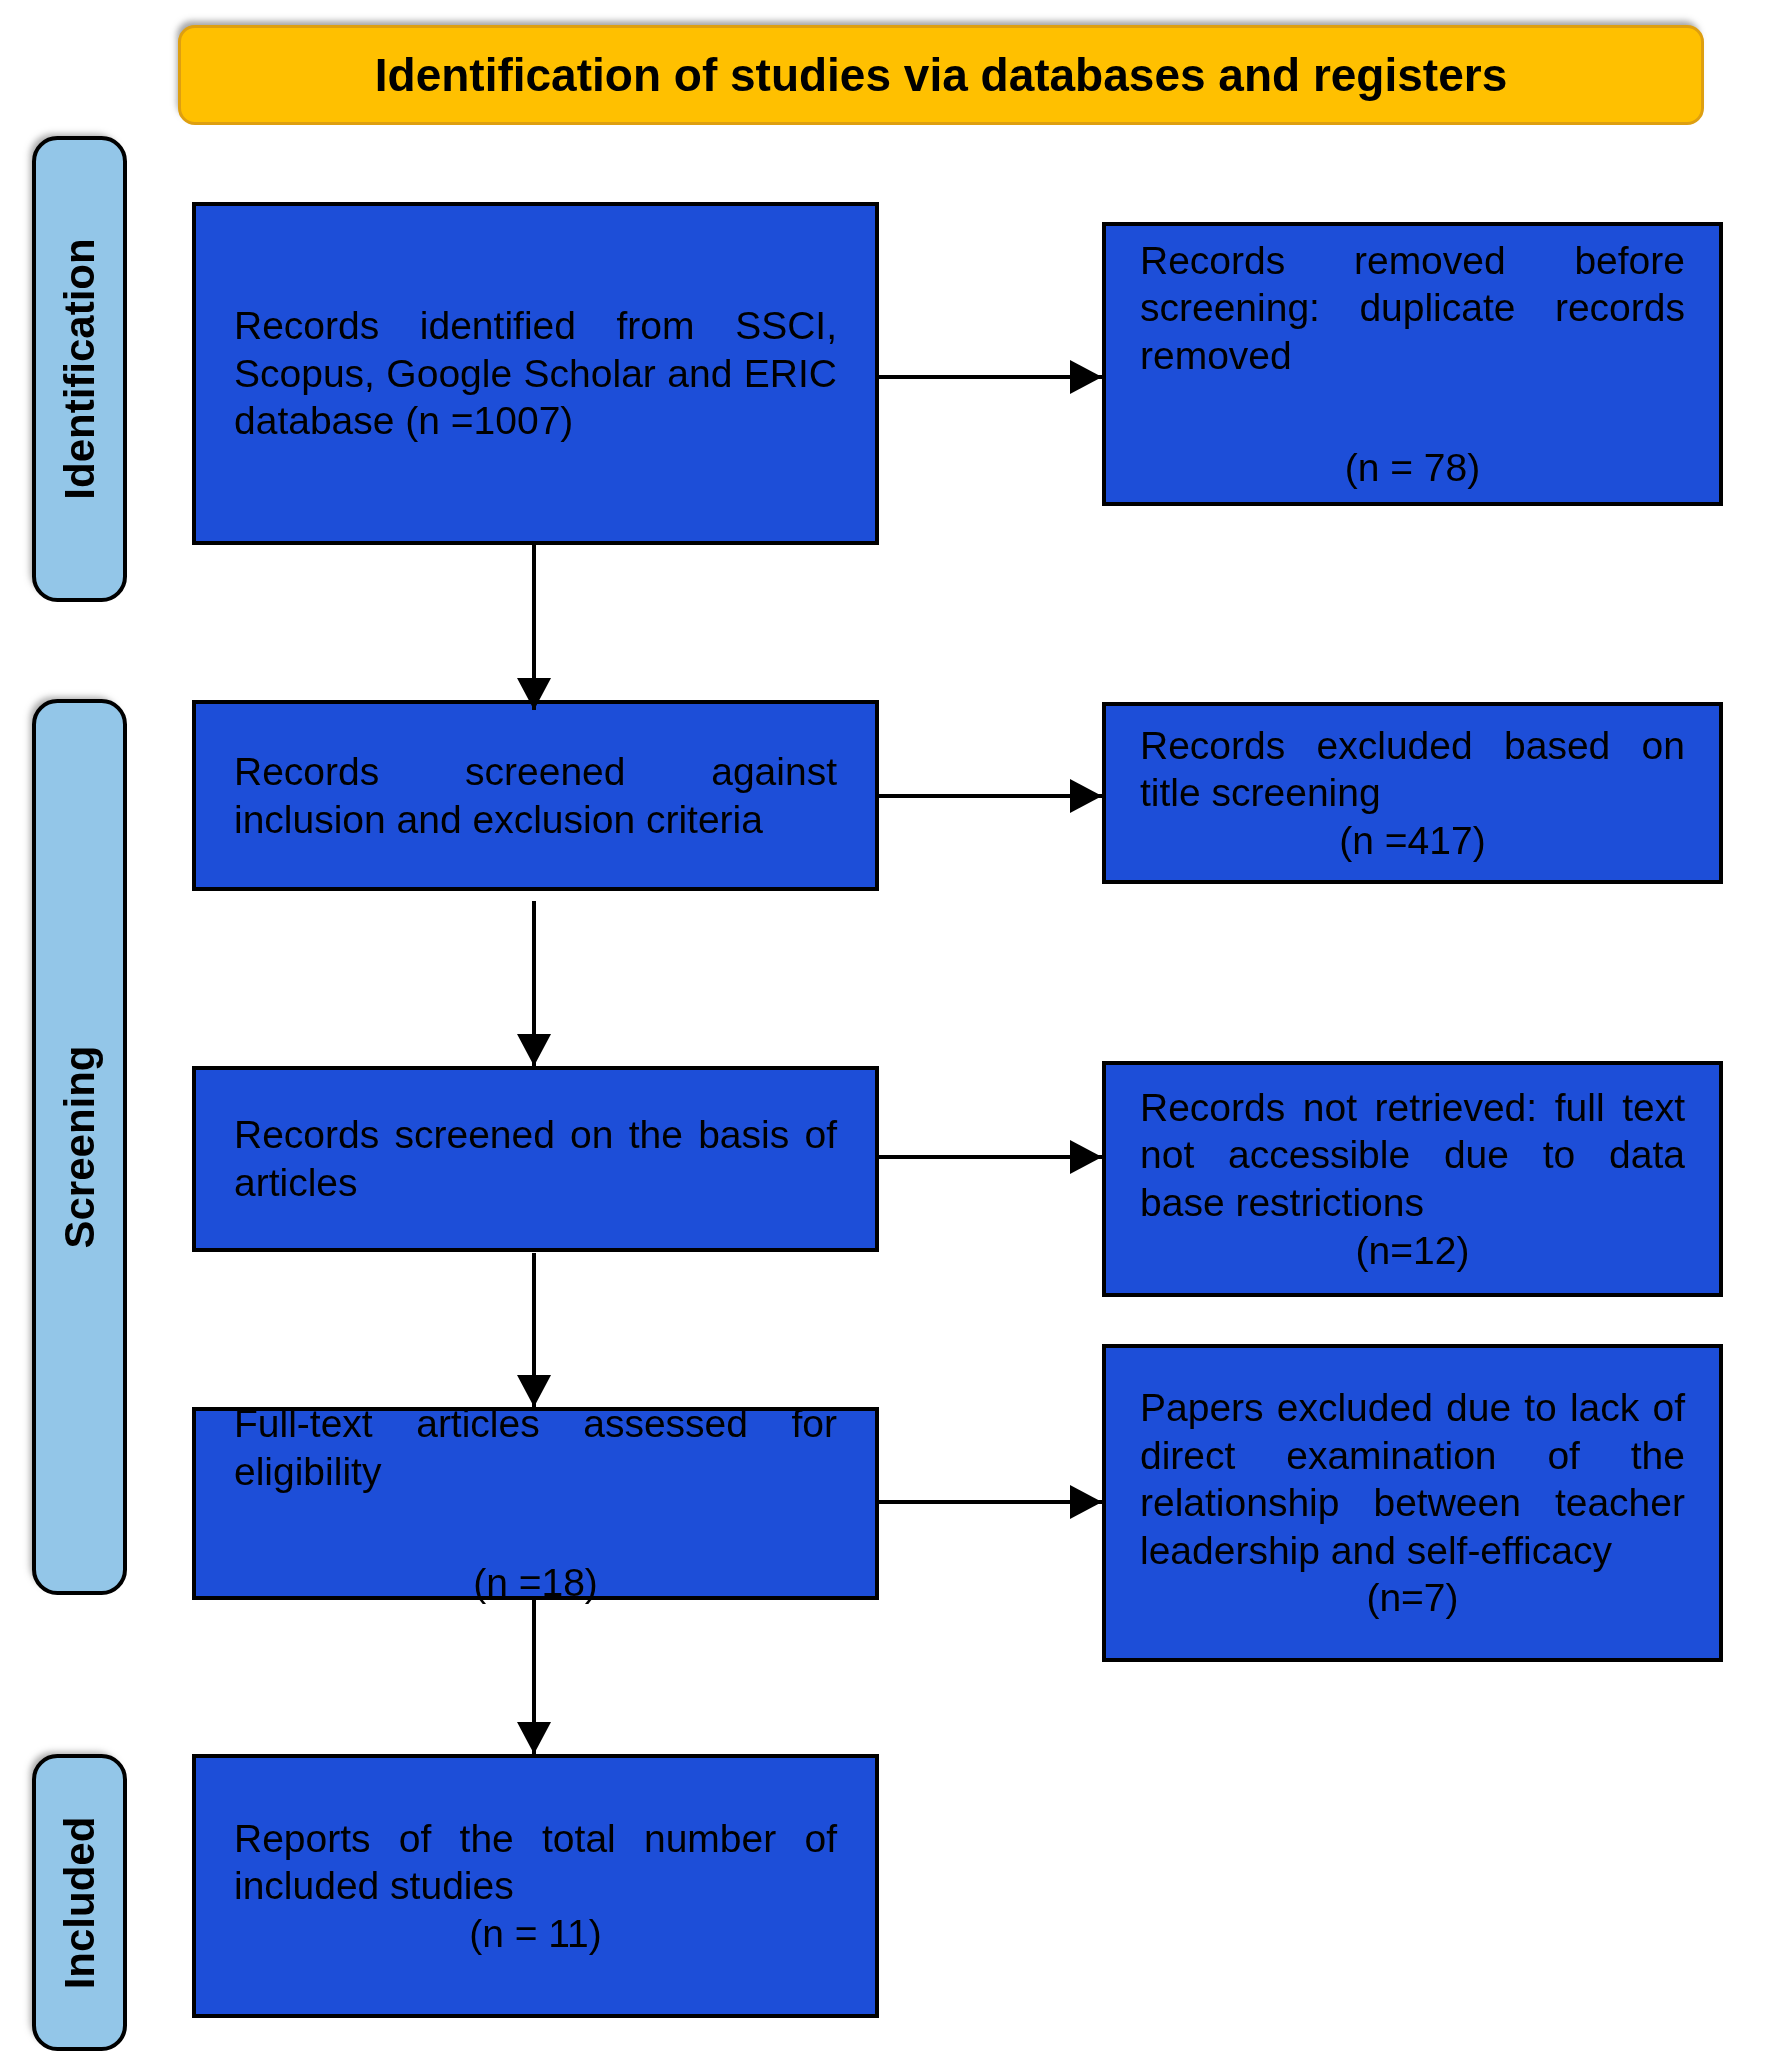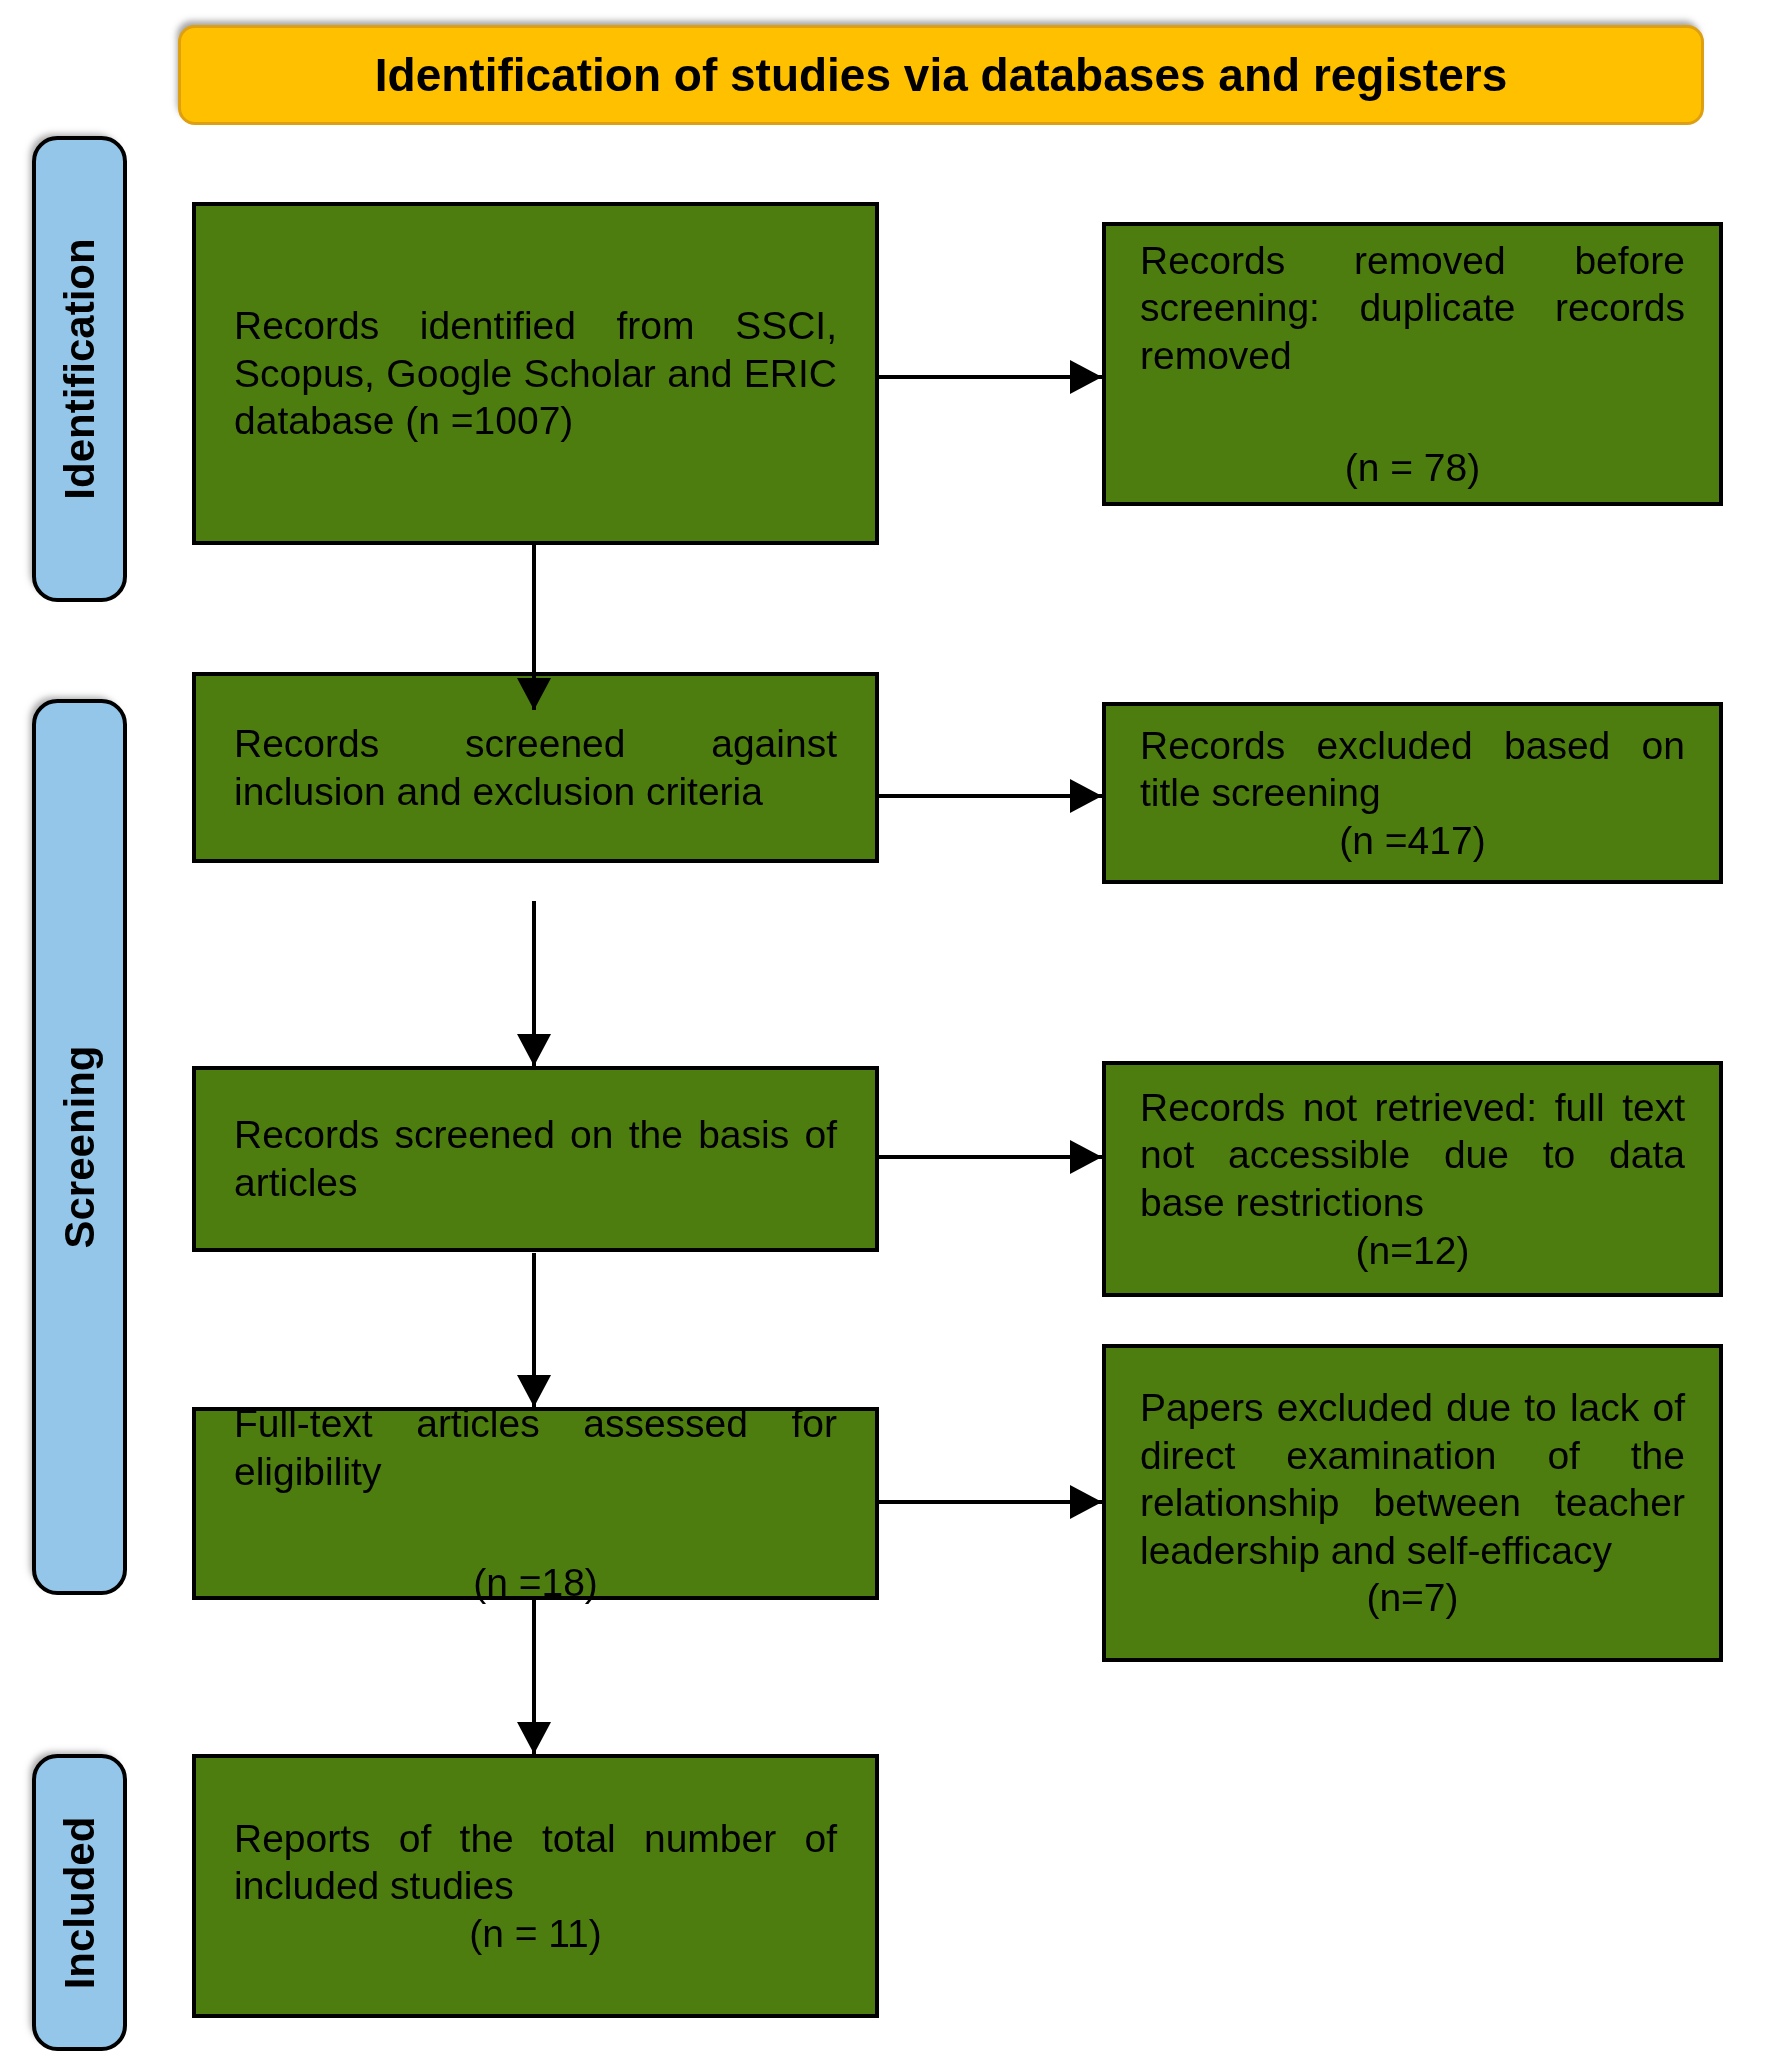--- a/index.html
+++ b/index.html
@@ -38,35 +38,35 @@
     white-space:nowrap;
     font-size:42px;font-weight:bold;
   }
   .stage-identification{top:136px;height:466px;}
   .stage-screening{top:699px;height:896px;}
   .stage-included{top:1754px;height:297px;}
 
   
   .box{
     position:absolute;
-    background:#4d7c0f;border:4.2px solid #000;
+    background:#1d4ed8;border:4.2px solid #000;
     box-sizing:border-box;
     display:flex;flex-direction:column;justify-content:center;
     font-size:39px;line-height:1.22;
   }
   .box p{margin:0;text-align:justify;}
   .count{text-align:center;margin-top:0;}
   .count:empty{display:none;}
   .count.gap{margin-top:64px;}
 
   .col-left{left:192px;width:687px;padding:9px 38px;}
   .col-right{left:1102px;width:621px;padding:0 34px;}
 
   .b1{top:202px;height:343px;}
-  .b2{top:672px;height:191px;gap:12px;}
+  .b2{top:700px;height:191px;gap:12px;}
   .b3{top:1066px;height:186px;}
   .b4{top:1407px;height:193px;}
   .b5{top:1754px;height:264px;}
 
   .r1{top:222px;height:284px;}
   .r2{top:702px;height:182px;}
   .r3{top:1061px;height:236px;}
   .r4{top:1344px;height:318px;}
 
   

